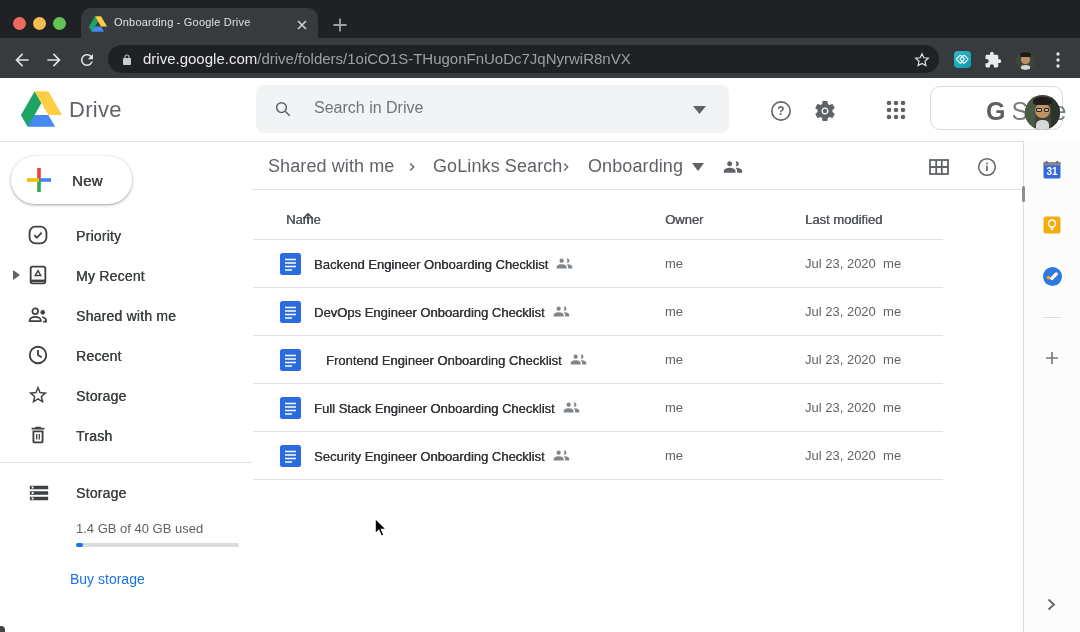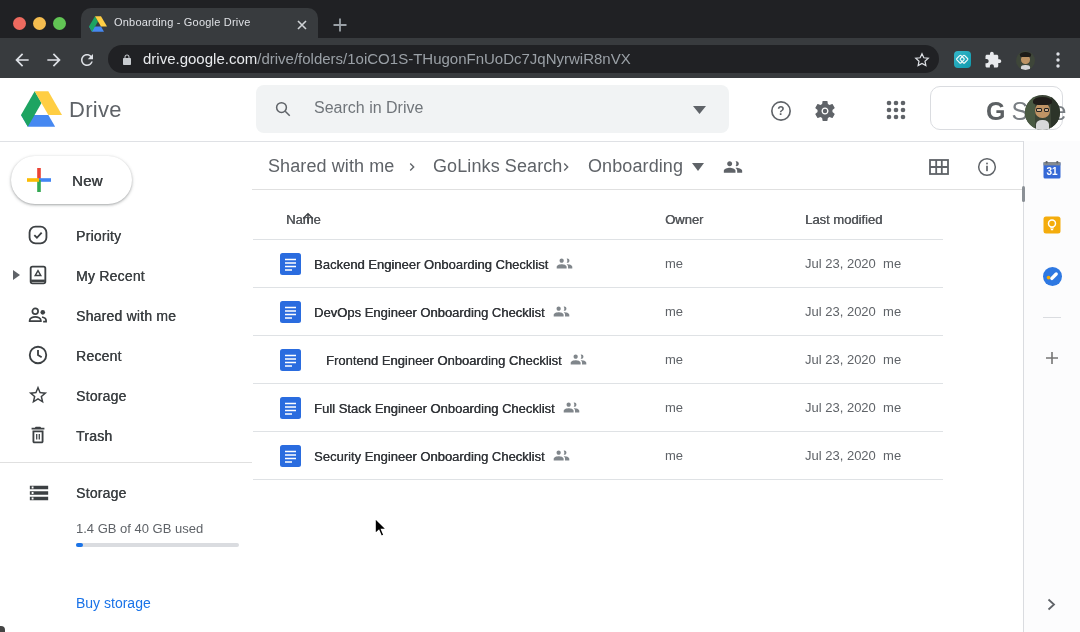--- a/index.html
+++ b/index.html
@@ -26,21 +26,21 @@
   
   #newbtn { left:11px; top:156px; width:121px; height:48px; background:#fff; border-radius:24px;
             box-shadow:0 1px 2px 0 rgba(60,64,67,.30), 0 1px 3px 1px rgba(60,64,67,.15); }
   #newtext { left:72px; top:172px; font-size:15px; font-weight:400; text-shadow:0.35px 0 0 #3c4043; color:#3c4043; letter-spacing:.2px; }
   .navitem { left:76px; font-size:14px; font-weight:400; color:#3c4043; text-shadow:0.35px 0 0 #3c4043; letter-spacing:.2px; }
   .navicon { left:27px; width:22px; height:22px; }
   #sidediv { left:0; top:462px; width:252px; height:1px; background:#e0e0e0; }
   #storagetxt { left:76px; top:521px; font-size:13px; color:#5f6368; }
   #progress { left:76px; top:543px; width:163px; height:4px; border-radius:2px; background:#dadce0; }
   #progfill { left:0; top:0; width:7px; height:4px; border-radius:2px; background:#1a73e8; }
-  #buystorage { left:76px; top:571px; font-size:14px; font-weight:500; color:#1a73e8;margin-top:24px; }
+  #buystorage { left:70px; top:571px; font-size:14px; font-weight:500; color:#1a73e8; }
   
   .crumb { top:156px; font-size:18px; color:#5f6368; letter-spacing:.1px; }
   #bcline { left:252px; top:189px; width:771px; height:1px; background:#e0e0e0; }
   
   .hdrtxt { top:212px; font-size:13px; font-weight:400; color:#54575b; text-shadow:0.4px 0 0 #54575b; }
   .rowline { left:253px; width:690px; height:1px; background:#dfe2e5; }
   .fname { font-size:13px; font-weight:400; color:#33363a; text-shadow:0.35px 0 0 #33363a; letter-spacing:0; height:17px; line-height:17px; white-space:nowrap;text-align:right; }
   .meta { font-size:13px; color:#5f6368; }
   
   #rightbar { left:1023px; top:141px; width:57px; height:491px; background:#fcfcfd; border-left:1px solid #dadce0; }

